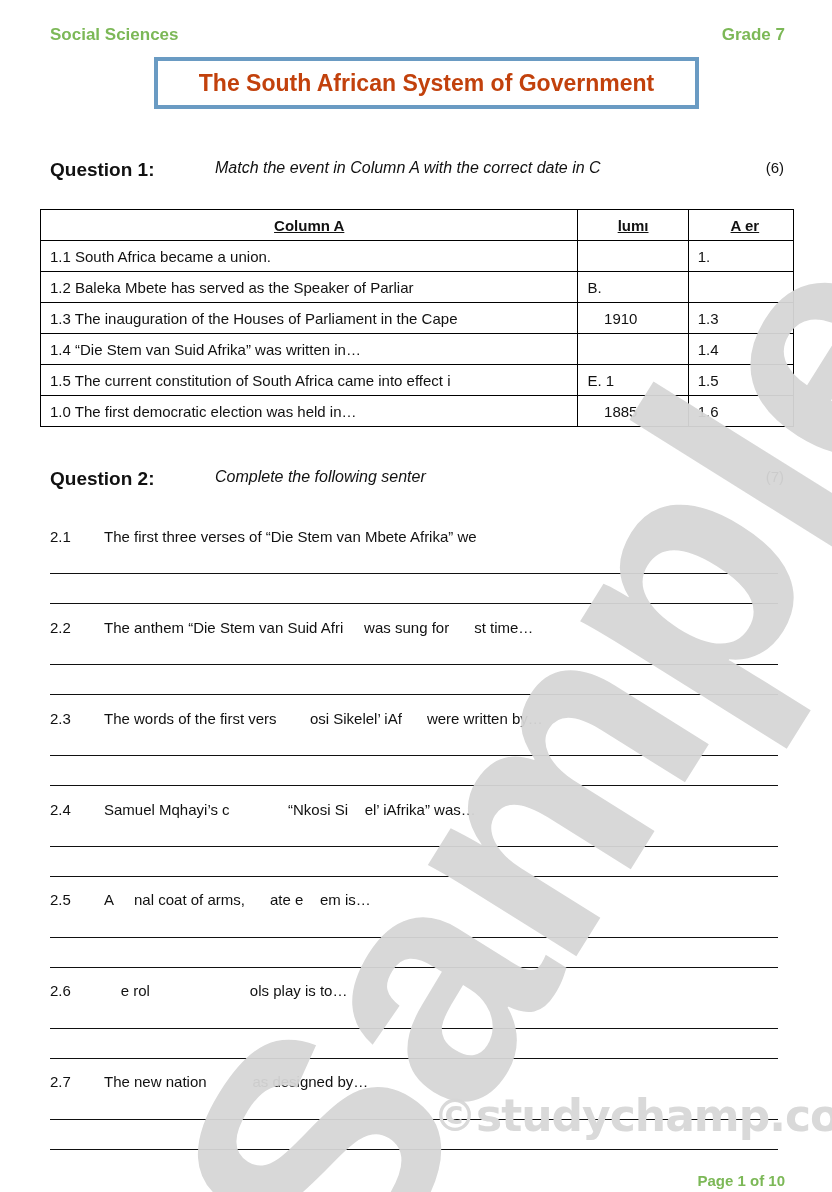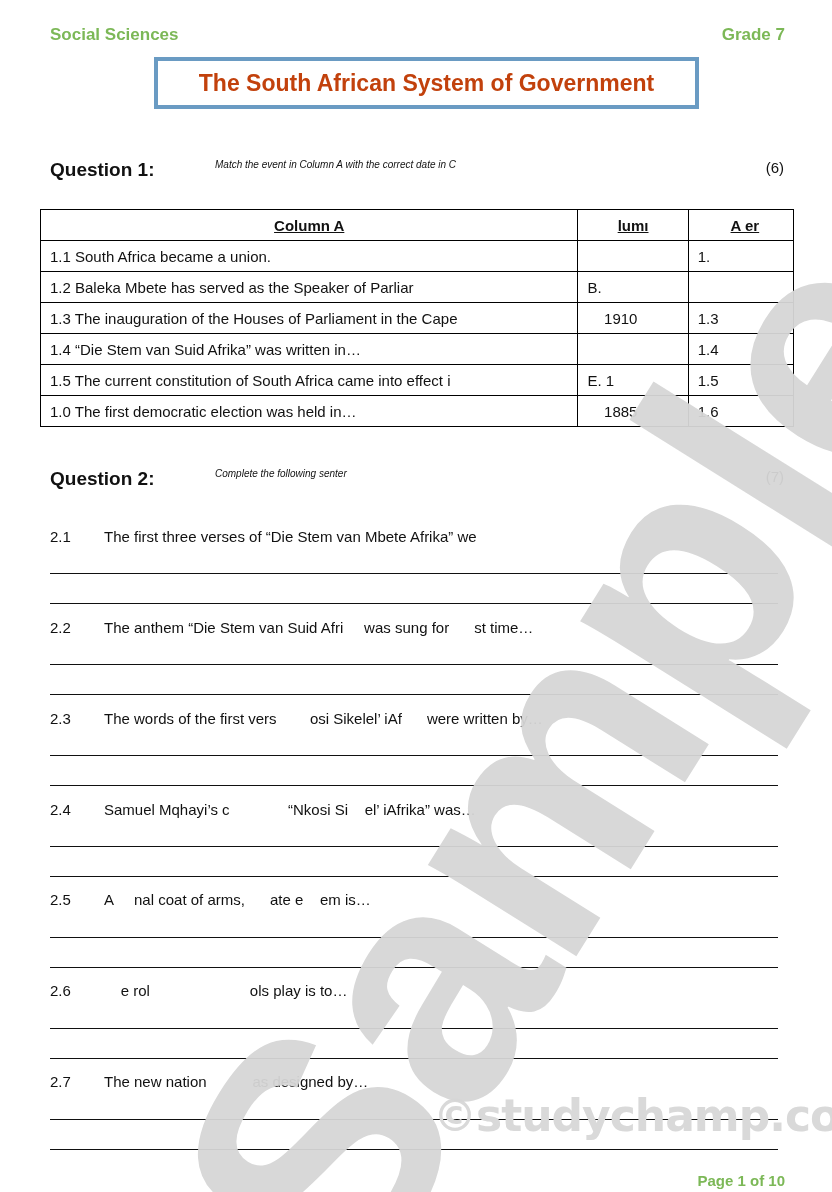--- a/index.html
+++ b/index.html
@@ -4,21 +4,21 @@
 <style>
   html, body { margin: 0; padding: 0; background: #ffffff; }
   body { width: 832px; height: 1192px; position: relative; overflow: hidden;
          font-family: "Liberation Sans", sans-serif; color: #111; }
   .abs { position: absolute; margin-top: 9px; }
   .hdr { font-weight: bold; font-size: 17px; color: #7cb857; top: 16px; }
   #title-box { left: 154px; top: 48px; width: 537px; height: 44px;
                border: 4px solid #6a9bc3; display: flex; align-items: center; justify-content: center; }
   #title-box span { font-weight: bold; font-size: 23px; color: #c2410c; }
   .qlabel { font-weight: bold; font-size: 19px; }
-  .qinst { font-style: italic; font-size: 10px; }
+  .qinst { font-style: italic; font-size: 16px; }
   .qmarks { font-size: 15px; }
   table { position: absolute; left: 40px; top: 209px; border-collapse: collapse; width: 754px; }
   td, th { border: 1px solid #000; font-size: 15px; height: 30px; padding: 0 0 0 9px; vertical-align: middle; text-align: left; }
   th { font-weight: bold; text-align: center; padding: 0; text-decoration: underline; }
   .colA { width: 530px; }
   .colB { width: 108px; }
   .colC { width: 95px; padding-left: 8px; }
   .item-num { font-size: 15px; left: 50px; }
   .item-text { font-size: 15px; left: 104px; }
   .ans-line { left: 50px; width: 728px; height: 0; border-top: 1px solid #111; }

